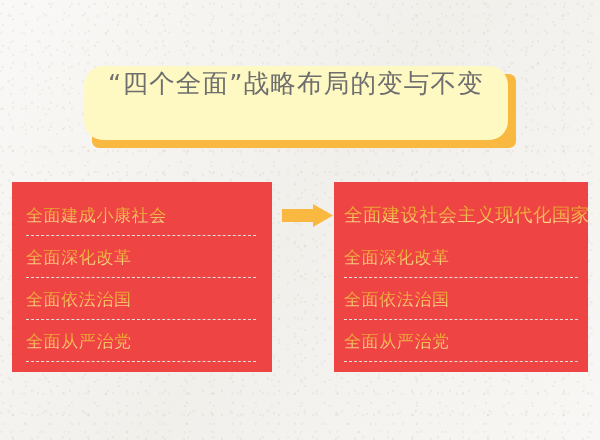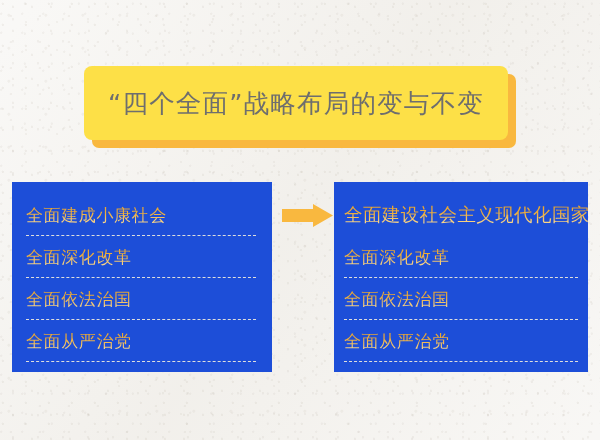--- a/index.html
+++ b/index.html
@@ -51,38 +51,37 @@
     height: 74px;
     background: #f9b83f;
     border-radius: 7px;
   }
   #title-box {
     position: absolute;
     left: 0;
     top: 0;
     width: 424px;
     height: 74px;
-    background: #fde047;
-    border-radius: 8px;
+    background: #fef9c3;
+    border-radius: 19px;
     display: flex;
-    align-items: center;
     justify-content: center;
   }
   #title-text {
     color: #6e6e6e;
     font-size: 25.5px;
     letter-spacing: 1.2px;
     white-space: nowrap;
     font-weight: 400;
   }
 
   
   .panel {
     position: absolute;
-    background: #1d4ed8;
+    background: #ef4444;
     z-index: 2;
     box-sizing: border-box;
   }
   #panel-before {
     left: 12px;
     top: 182px;
     width: 260px;
     height: 190px;
     padding: 22px 14px 0 14px;
   }

